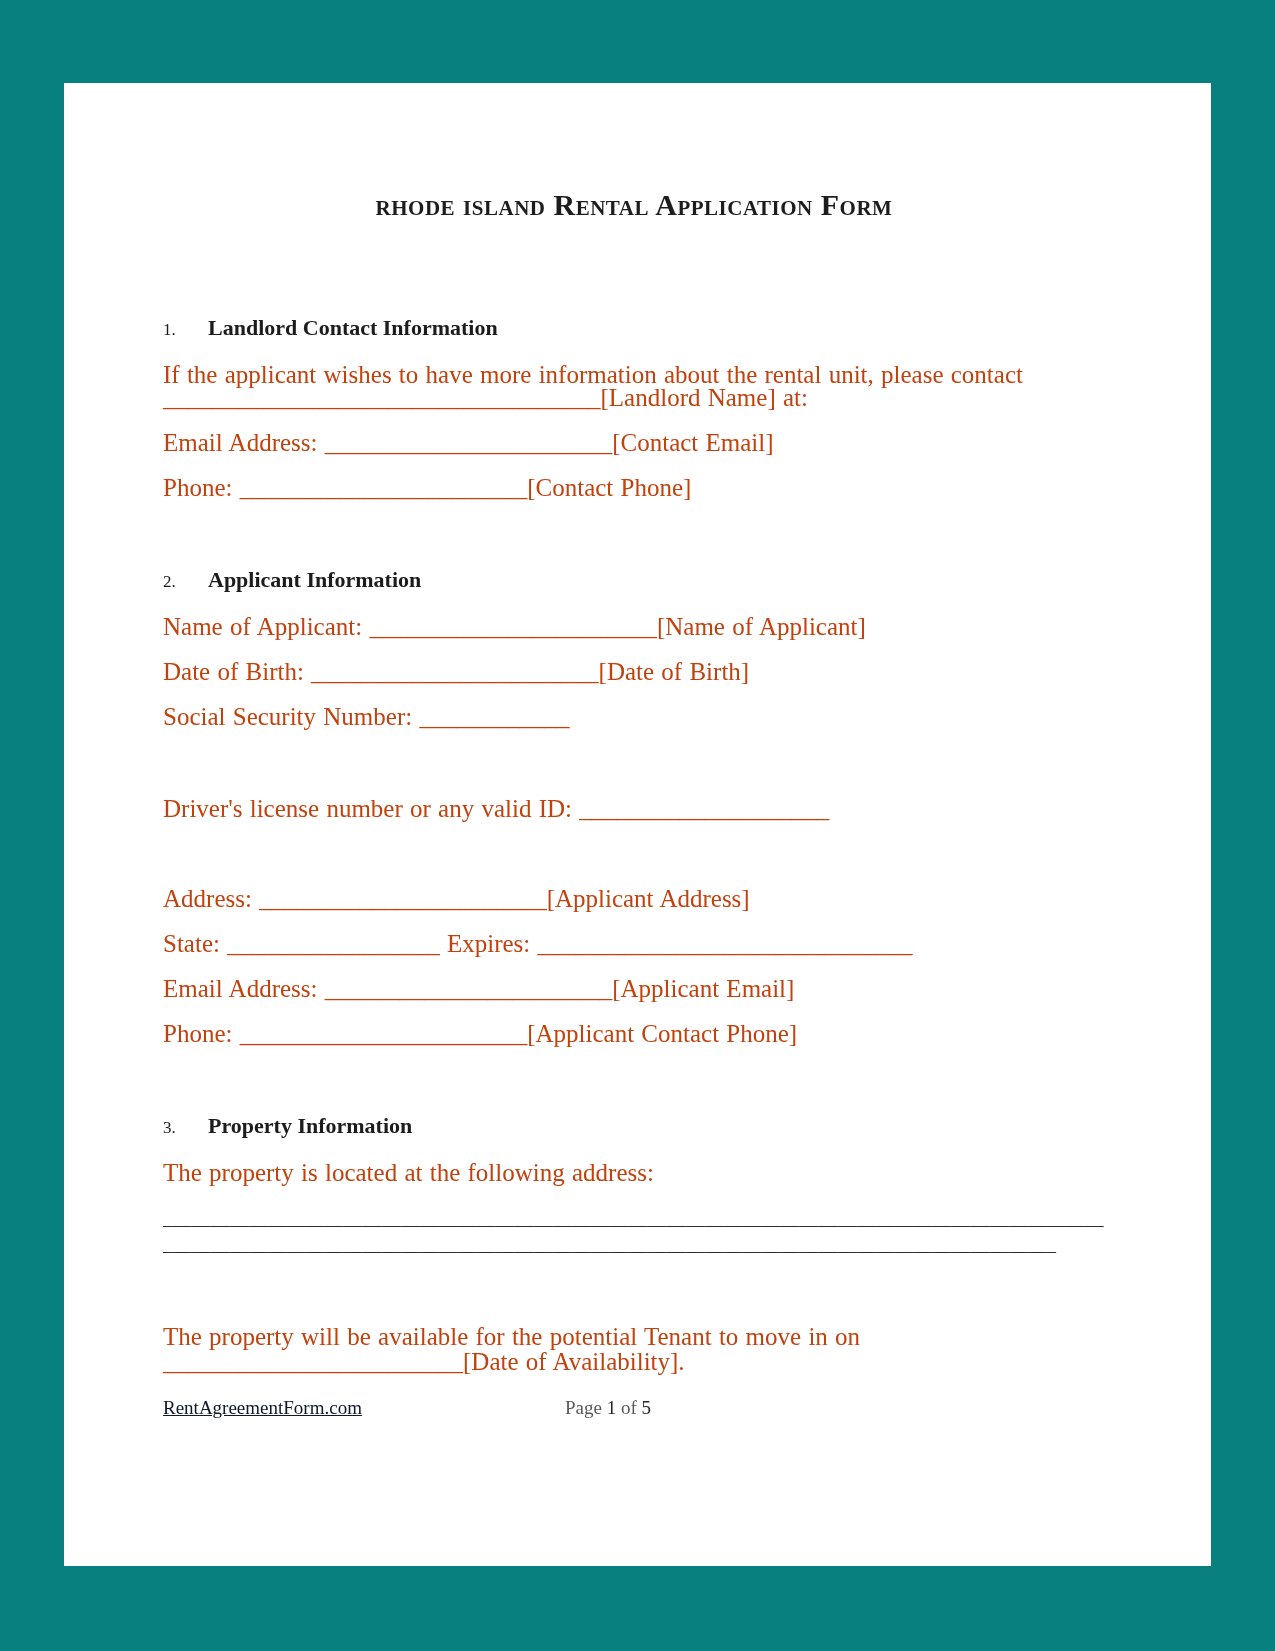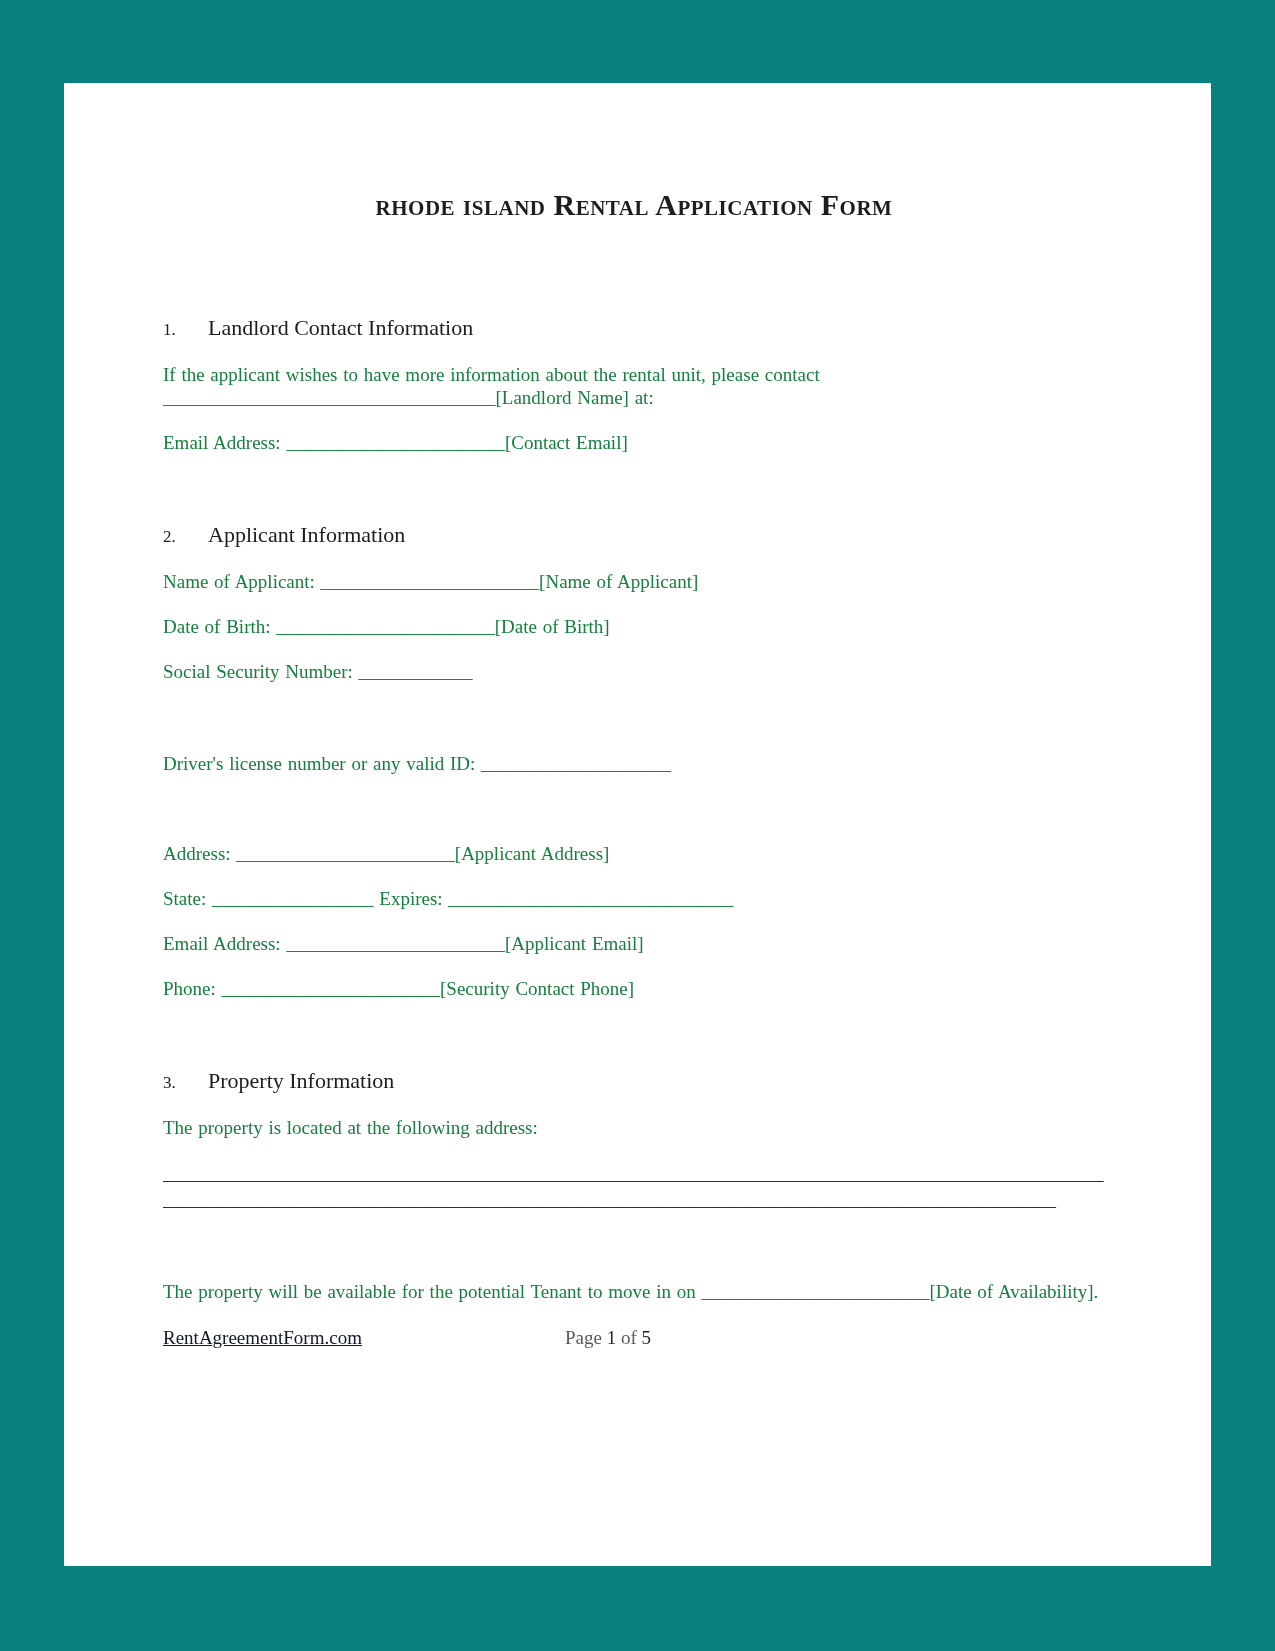--- a/index.html
+++ b/index.html
@@ -23,27 +23,27 @@
     text-align:center; color:#1d1d1d;
     margin:0;
   }
   .section-heading {
     margin:0 0 19px 0; line-height:28px; color:#1c1c1c;
   }
   .section-heading .num {
     font-size:17px; font-weight:400;
     display:inline-block; width:45px;
   }
-  .section-heading .htext { font-size:22px; font-weight:400; }
+  .section-heading .htext { font-size:22px; font-weight:700; }
   .mt-s1 { margin-top:91px; }
   .mt-s2 { margin-top:67px; }
   .mt-s3 { margin-top:67px; }
   p.line {
-    font-size:19px; line-height:23px; margin:0 0 22px 0;
-    color:#15803d; word-spacing:1px;
+    font-size:25px; line-height:23px; margin:0 0 22px 0;
+    color:#c2410c; word-spacing:1px;
   }
   p.gap-lg { margin-top:69px; }
   p.gap-md { margin-top:67px; }
   .address-lines {
     margin:18px 0 0 0; font-size:19px; line-height:26px; color:#222222;
   }
   .address-lines span { display:block; white-space:nowrap; overflow:hidden; }
   p.available { margin:66px 0 0 0; line-height:25px; }
   p.proposes { margin:65px 0 0 0; }
   .footer {
@@ -63,32 +63,33 @@
 
 <div class="page">
 
   <div class="doc-title">rhode island Rental Application Form</div>
 
   <div class="section-heading mt-s1">
     <span class="num">1.</span><span class="htext">Landlord Contact Information</span>
   </div>
   <p class="line">If the applicant wishes to have more information about the rental unit, please contact ___________________________________[Landlord Name] at:</p>
   <p class="line">Email Address: _______________________[Contact Email]</p>
+  <p class="line">Phone: _______________________[Contact Phone]</p>
 
   <div class="section-heading mt-s2">
     <span class="num">2.</span><span class="htext">Applicant Information</span>
   </div>
   <p class="line">Name of Applicant: _______________________[Name of Applicant]</p>
   <p class="line">Date of Birth: _______________________[Date of Birth]</p>
   <p class="line">Social Security Number: ____________</p>
   <p class="line gap-lg">Driver's license number or any valid ID: ____________________</p>
   <p class="line gap-md">Address: _______________________[Applicant Address]</p>
   <p class="line">State: _________________ Expires: ______________________________</p>
   <p class="line">Email Address: _______________________[Applicant Email]</p>
-  <p class="line">Phone: _______________________[Security Contact Phone]</p>
+  <p class="line">Phone: _______________________[Applicant Contact Phone]</p>
 
   <div class="section-heading mt-s3">
     <span class="num">3.</span><span class="htext">Property Information</span>
   </div>
   <p class="line">The property is located at the following address:</p>
   <div class="address-lines">
     <span>___________________________________________________________________________________________________</span>
     <span>______________________________________________________________________________________________</span>
   </div>
   <p class="line available">The property will be available for the potential Tenant to move in on ________________________[Date of Availability].</p>

